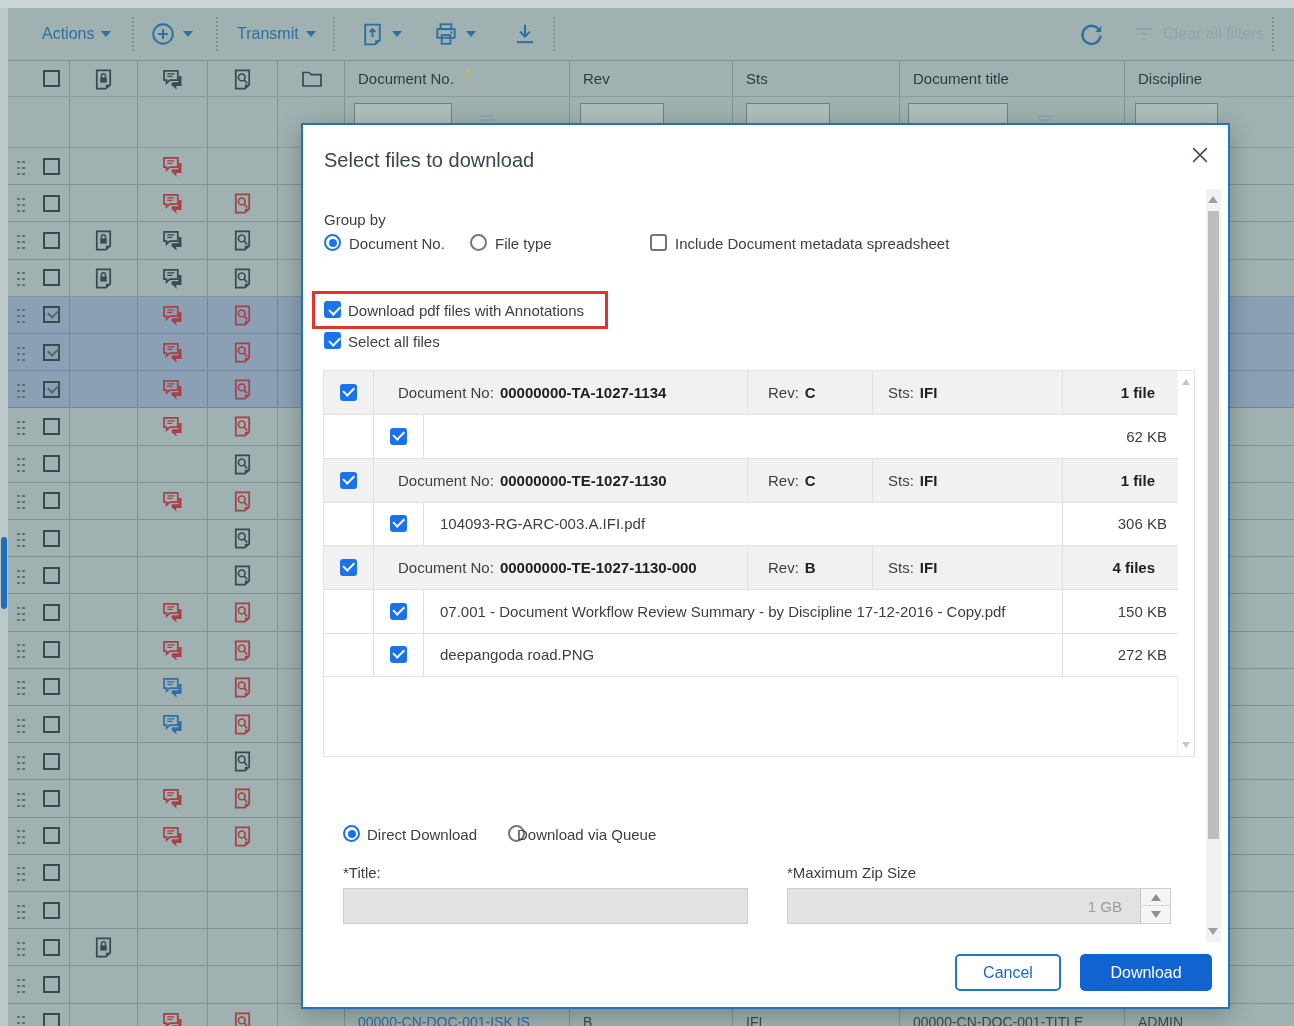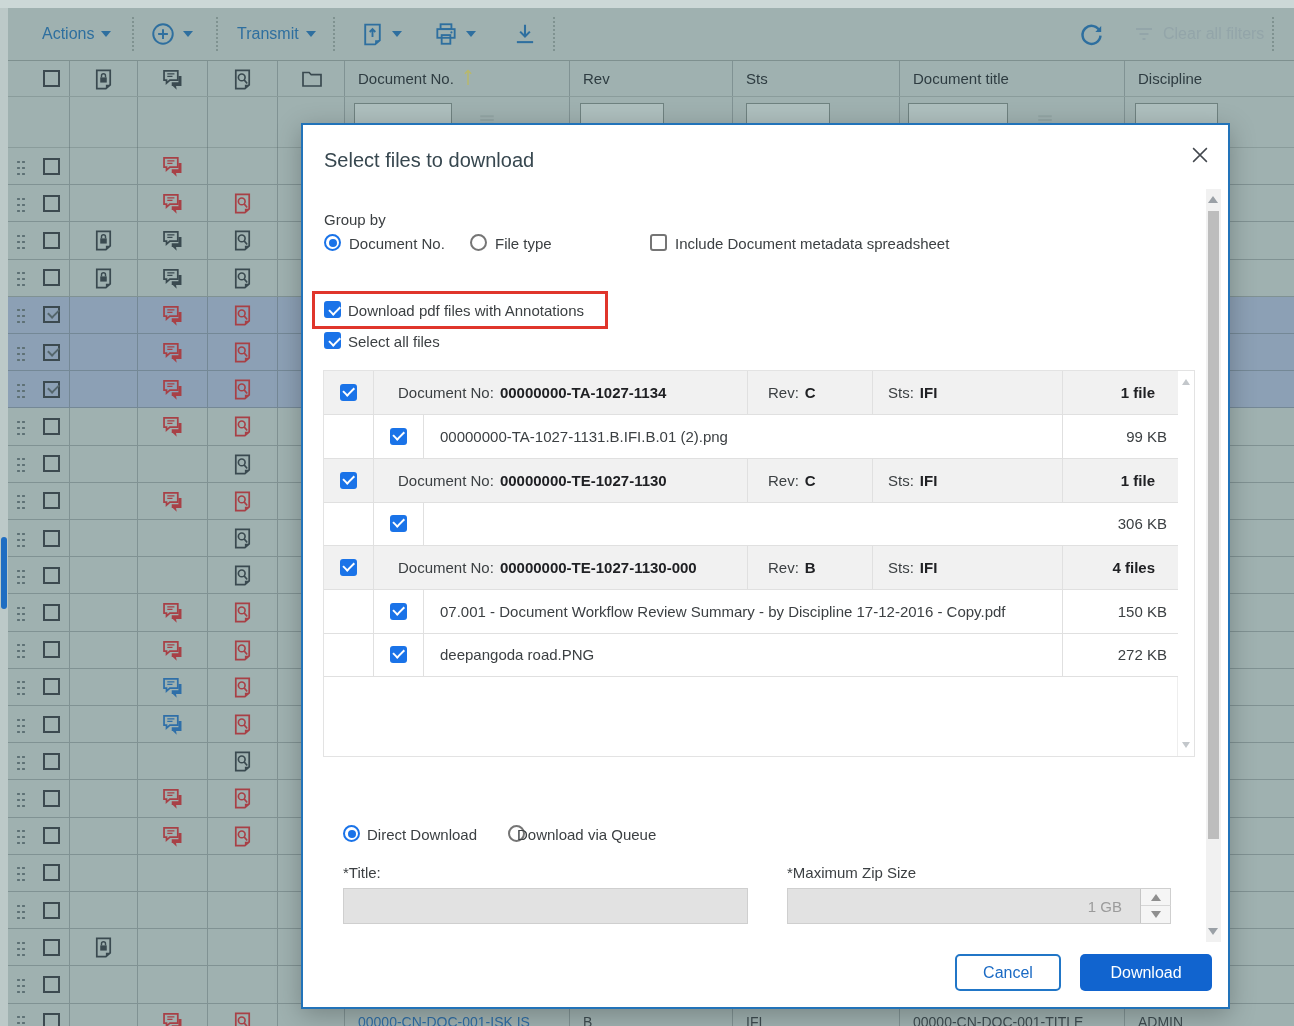--- a/index.html
+++ b/index.html
@@ -986,22 +986,21 @@
             <span>Sts:</span>
             <b>IFI</b>
           </div>
           <div class="fl-cell fl-count last" style="left: 739px; width: 115px;">1 file</div>
         </div>
         <div class="fl-row file" style="top: 44px;">
           <div class="fl-cell " style="left: 0px; width: 50px;"></div>
           <div class="fl-cell " style="left: 50px; width: 50px;">
             <div class="fl-check" style="margin: 0px auto;"></div>
           </div>
-          <div class="fl-cell " style="left: 100px; width: 639px; padding-left: 16px;">00000000-TA-1027-1131.B.IFI.B.01 (2).png</div>
-          <div class="fl-cell fl-size last" style="left: 739px; width: 115px;">99 KB</div>
+          <div class="fl-cell fl-size last" style="left: 739px; width: 115px;">62 KB</div>
         </div>
         <div class="fl-row grp" style="top: 87.5px;">
           <div class="fl-cell " style="left: 0px; width: 50px;">
             <div class="fl-check" style="margin: 0px auto;"></div>
           </div>
           <div class="fl-cell " style="left: 50px; width: 374px; padding-left: 24px;">
             <span>Document No:</span>
             <b>00000000-TE-1027-1130</b>
           </div>
           <div class="fl-cell " style="left: 424px; width: 125px; padding-left: 20px;">
@@ -1012,20 +1011,21 @@
             <span>Sts:</span>
             <b>IFI</b>
           </div>
           <div class="fl-cell fl-count last" style="left: 739px; width: 115px;">1 file</div>
         </div>
         <div class="fl-row file" style="top: 131.5px;">
           <div class="fl-cell " style="left: 0px; width: 50px;"></div>
           <div class="fl-cell " style="left: 50px; width: 50px;">
             <div class="fl-check" style="margin: 0px auto;"></div>
           </div>
+          <div class="fl-cell " style="left: 100px; width: 639px; padding-left: 16px;">104093-RG-ARC-003.A.IFI.pdf</div>
           <div class="fl-cell fl-size last" style="left: 739px; width: 115px;">306 KB</div>
         </div>
         <div class="fl-row grp" style="top: 175px;">
           <div class="fl-cell " style="left: 0px; width: 50px;">
             <div class="fl-check" style="margin: 0px auto;"></div>
           </div>
           <div class="fl-cell " style="left: 50px; width: 374px; padding-left: 24px;">
             <span>Document No:</span>
             <b>00000000-TE-1027-1130-000</b>
           </div>

